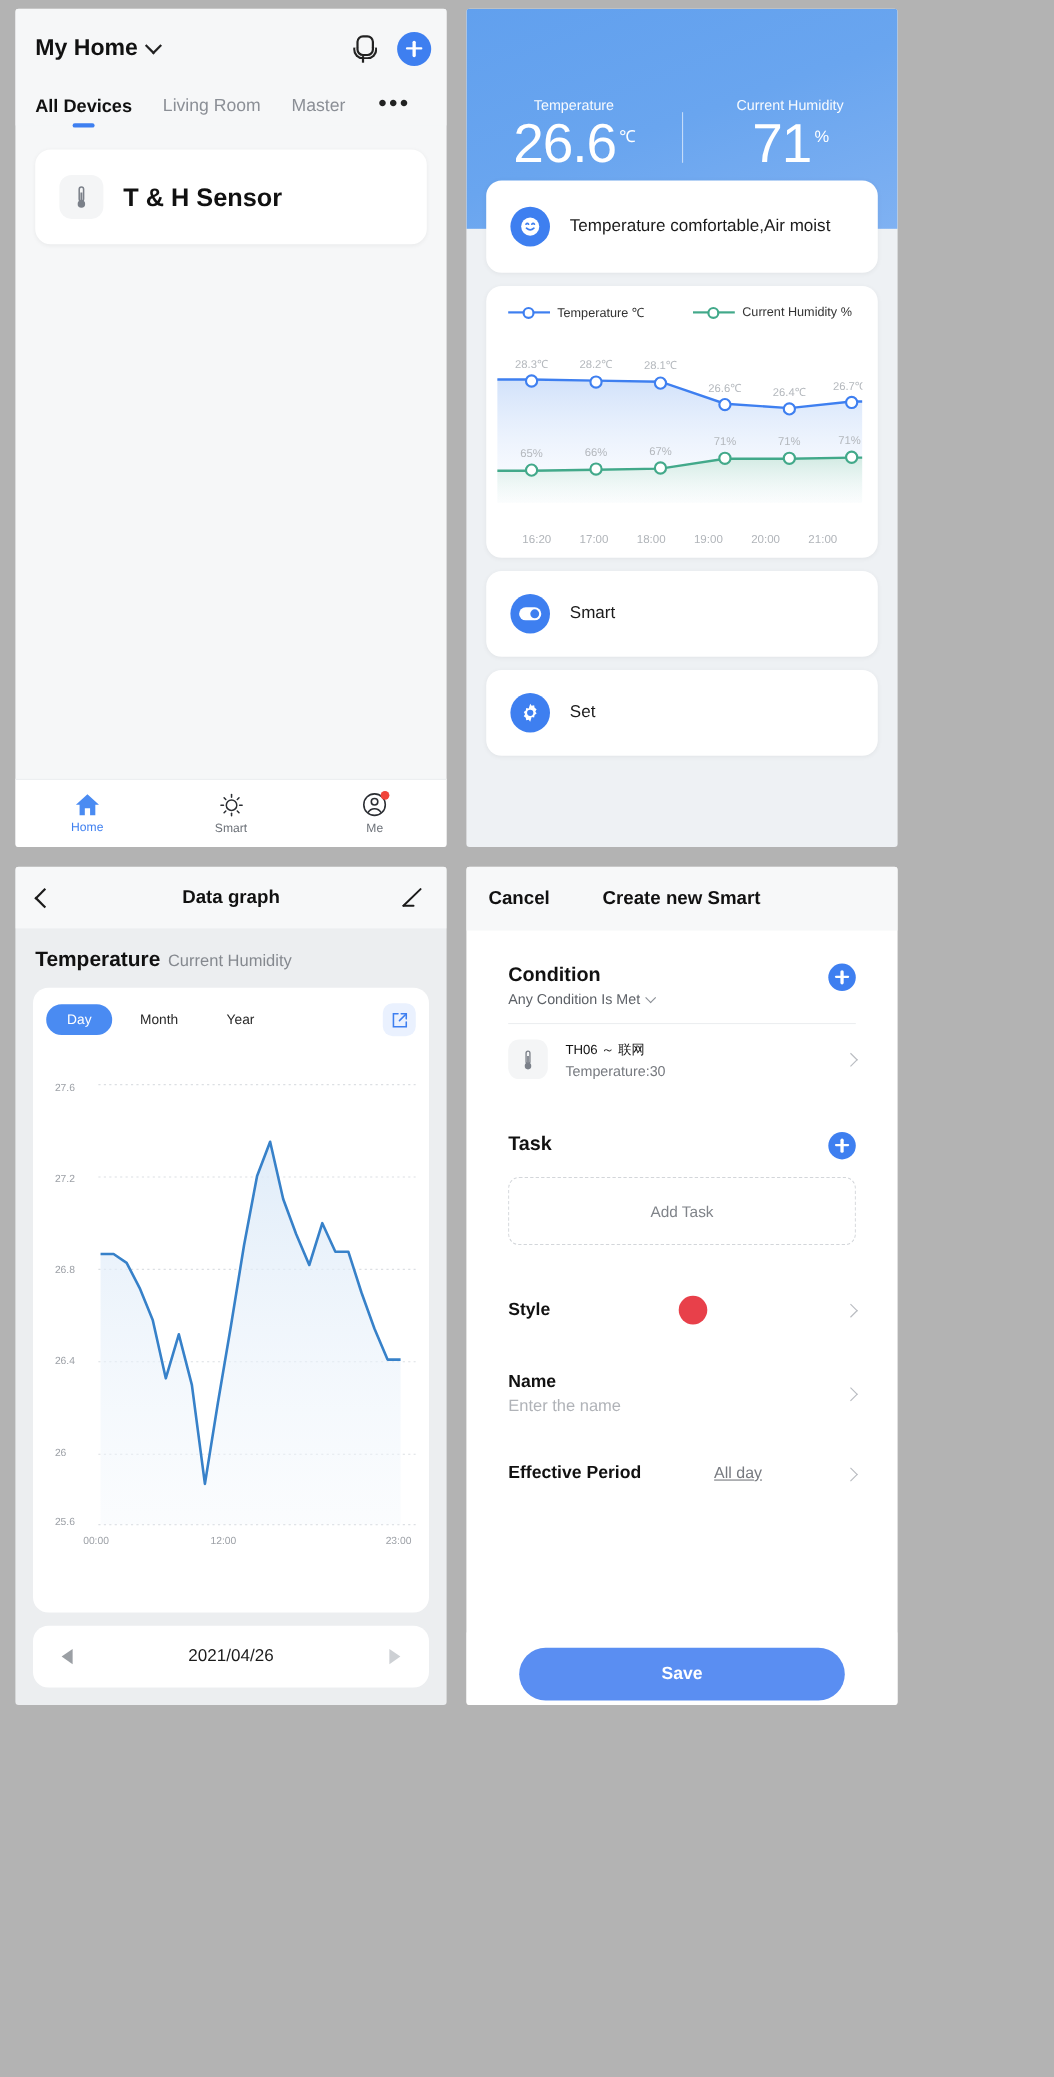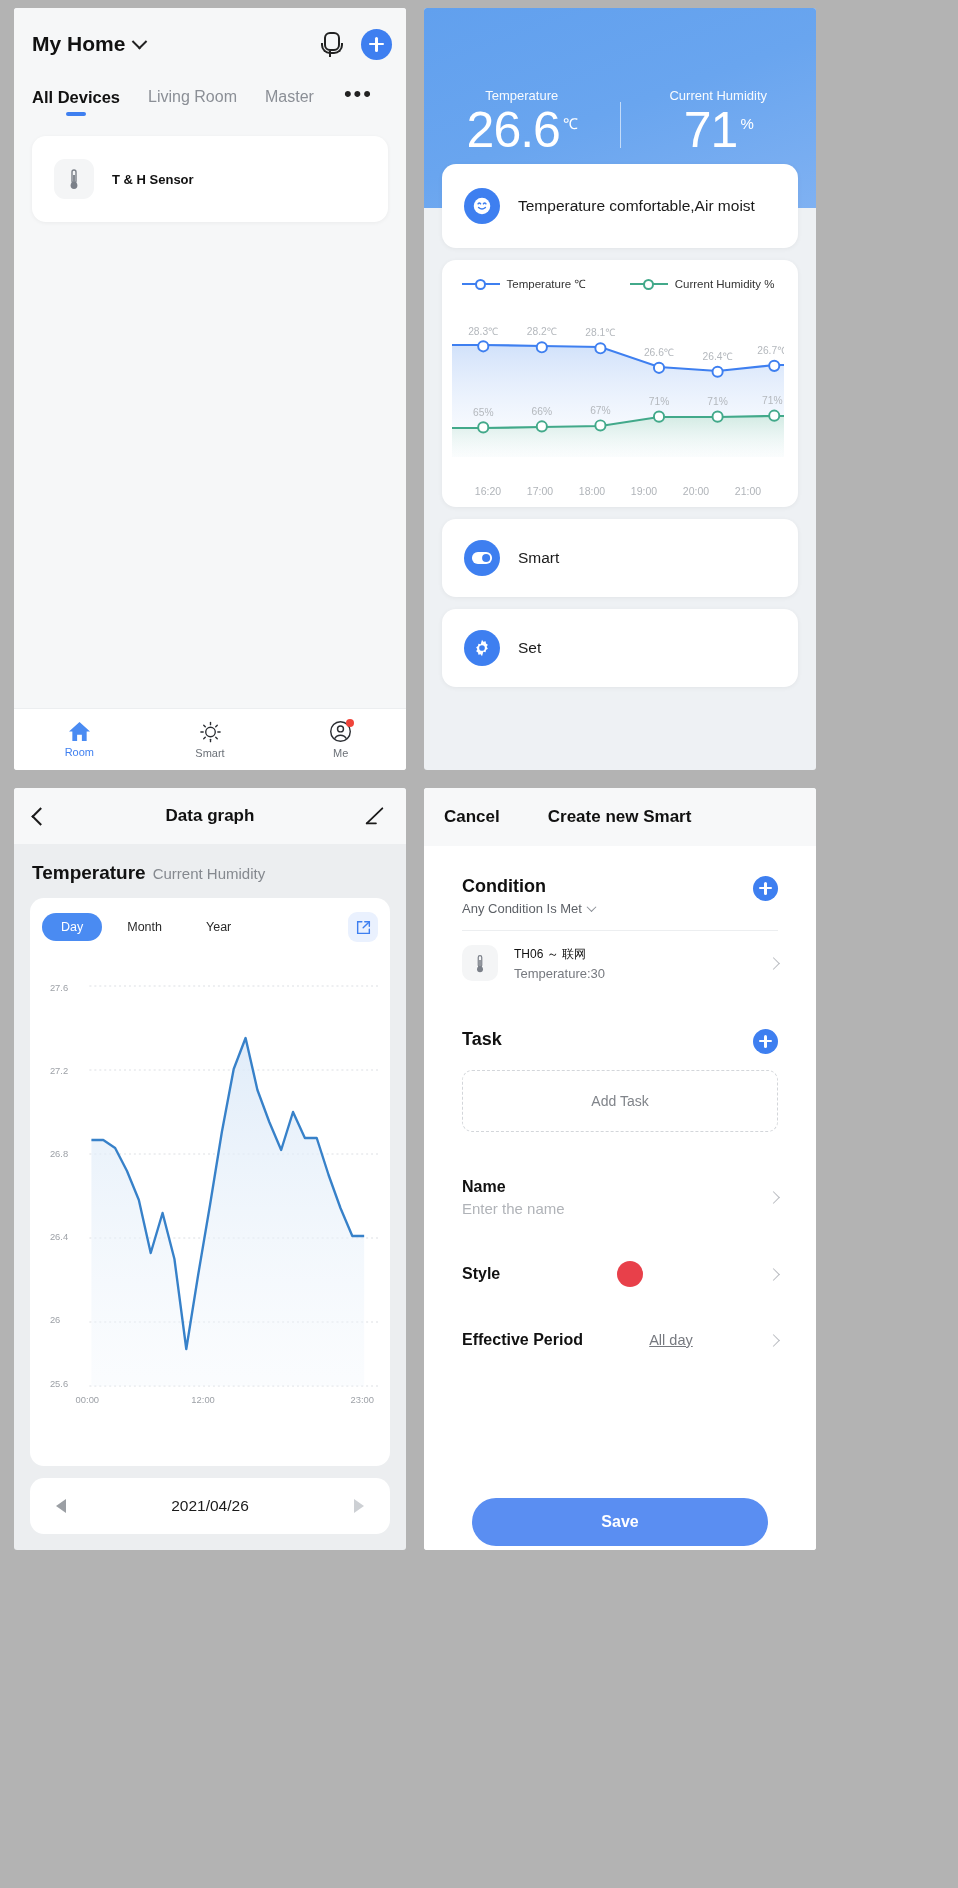--- a/index.html
+++ b/index.html
@@ -41,21 +41,21 @@
   .plus-btn::after{content:"";position:absolute;left:14.3px;top:8px;width:2.4px;height:15px;background:#fff;border-radius:2px;}
 
   .tabs-row { display:flex; align-items:flex-start; gap: 28px; margin-top: 24px; position:relative; }
   .tab { font-size: 16px; color:#8b8f96; padding-bottom: 7px; white-space:nowrap;}
   .tab.active { color:#111; font-weight: bold; font-size: 16.5px; position:relative;}
   .tab.active::after { content:""; position:absolute; left:50%; transform:translateX(-50%); bottom:-2px; width:20px; height:4px; background:#3e7ff0; border-radius:2px;}
   .tab-more { font-size: 22px; color:#222; letter-spacing:2px; line-height: 12px; margin-left: 2px;}
 
   .device-card { margin: 22px 18px 0 18px; background:#fff; border-radius:14px; height: 86px; display:flex; align-items:center; padding: 0 22px; gap: 18px; box-shadow: 0 1px 4px rgba(0,0,0,.05); }
   .device-icon { width:40px; height:40px; border-radius:11px; background:#f4f5f6; display:flex; align-items:center; justify-content:center; }
-  .device-name { font-size: 13px; font-weight:bold; color:#111; }
+  .device-name { font-size: 23px; font-weight:bold; color:#111; }
   .p1-spacer { flex: 1; }
 
   .bottom-nav { height: 62px; background:#fff; display:flex; align-items:center; border-top:1px solid #eceef0;}
   .nav-item { flex:1; display:flex; flex-direction:column; align-items:center; gap:4px; position:relative;}
   .nav-label { font-size: 11px; color:#6c7178; }
   .nav-item.active .nav-label { color:#3e7ff0; }
   .dot-badge { position:absolute; right: 52px; top:-1px; width:8px; height:8px; border-radius:50%; background:#f0443a; }
 
   
   .p2 { background:#eef1f4; display:flex; flex-direction:column; }
@@ -175,21 +175,21 @@
       <div class="device-name">T &amp; H Sensor</div>
     </div>
 
     <div class="p1-spacer"></div>
 
     <div class="bottom-nav">
       <div class="nav-item active">
         <svg width="23" height="21" viewBox="0 0 24 22" aria-hidden="true">
           <path d="M12 1 L23 11 L19.5 11 L19.5 21 L14.5 21 L14.5 14.5 L9.5 14.5 L9.5 21 L4.5 21 L4.5 11 L1 11 Z" fill="#4a8bf2"></path>
         </svg>
-        <span class="nav-label">Room</span>
+        <span class="nav-label">Home</span>
       </div>
       <div class="nav-item">
         <svg width="23" height="22" viewBox="0 0 24 24" aria-hidden="true">
           <circle cx="12" cy="12" r="5.2" fill="none" stroke="#2b2e33" stroke-width="1.5"></circle>
           <g stroke="#2b2e33" stroke-width="1.5" stroke-linecap="round">
             <line x1="12" y1="1.5" x2="12" y2="4"></line>
               <line x1="12" y1="20" x2="12" y2="22.5"></line>
             <line x1="1.5" y1="12" x2="4" y2="12"></line>
               <line x1="20" y1="12" x2="22.5" y2="12"></line>
             <line x1="4.6" y1="4.6" x2="6.3" y2="6.3"></line>
@@ -452,30 +452,30 @@
 
     <div class="sec">
       <div class="sec-head">
         <div class="sec-title">Task</div>
         <div class="sec-plus"></div>
       </div>
       <div class="add-task">Add Task</div>
     </div>
 
     <div class="list-row">
+      <div class="lr-title">Style</div>
+      <div class="style-dot"></div>
+      <div class="chev-r"></div>
+    </div>
+
+    <div class="list-row">
       <div class="lr-left">
         <div class="lr-title">Name</div>
         <div class="lr-ph">Enter the name</div>
       </div>
-      <div class="chev-r"></div>
-    </div>
-
-    <div class="list-row">
-      <div class="lr-title">Style</div>
-      <div class="style-dot"></div>
       <div class="chev-r"></div>
     </div>
 
     <div class="list-row">
       <div class="lr-title">Effective Period</div>
       <div class="lr-val">All day</div>
       <div class="chev-r"></div>
     </div>
 
     <div class="save-wrap">

